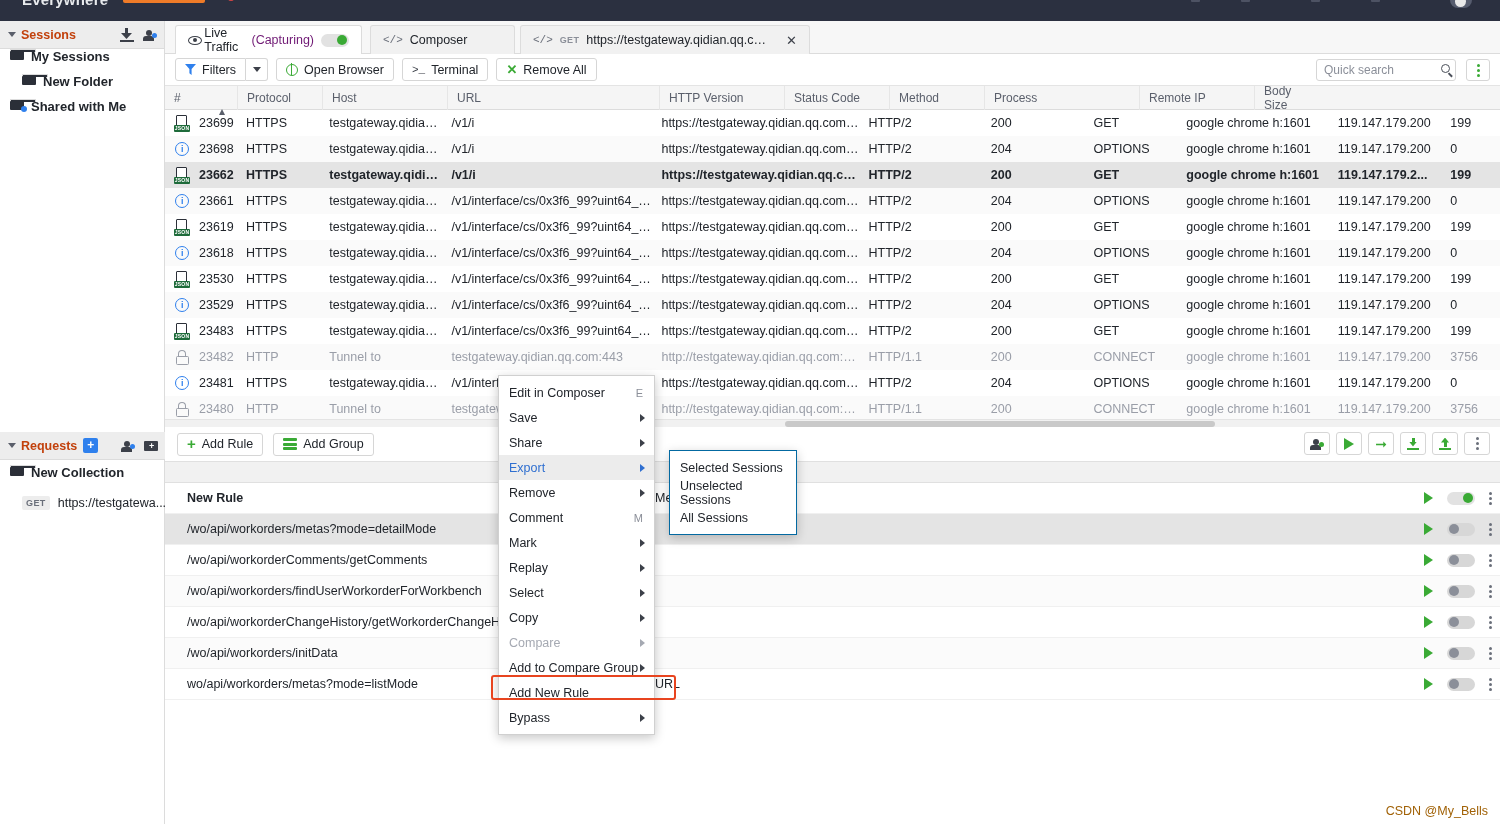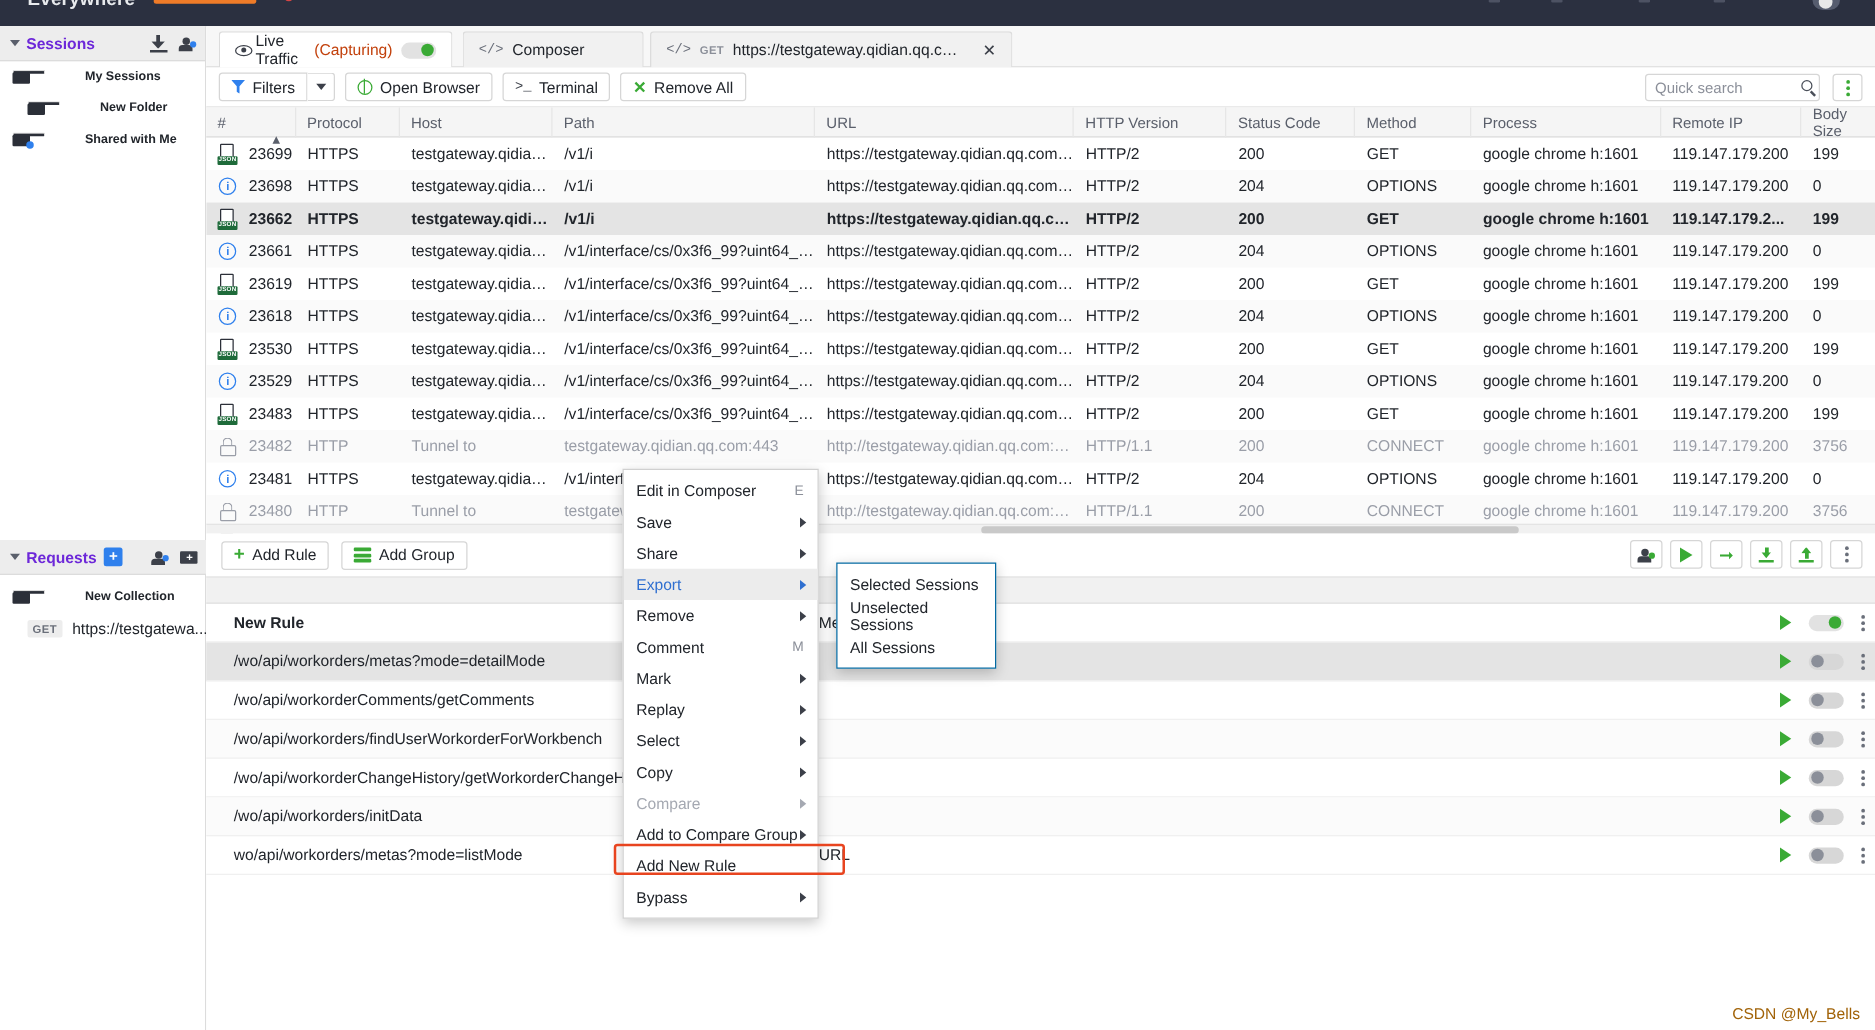--- a/index.html
+++ b/index.html
@@ -44,41 +44,41 @@
     background:#fff; border-right:1px solid #dcdcdc;
   }
   .sec-head{
     height:28px; background:#ededed; border-bottom:1px solid #dcdcdc;
     display:flex; align-items:center; padding:0 8px; position:relative;
   }
   .sec-head .caret{
     width:0;height:0;border-left:4px solid transparent;border-right:4px solid transparent;
     border-top:5px solid #5a5f6b; margin-right:5px;
   }
-  .sec-head .title{ font-weight:bold; font-size:12.5px; color:#6d28d9; }
+  .sec-head .title{ font-weight:bold; font-size:12.5px; color:#c2410c; }
   .sec-head .plus-badge{
     margin-left:6px; width:15px;height:15px;background:#2f80ed;border-radius:2px;
     color:#fff;font-size:12px;line-height:14px;text-align:center;font-weight:bold;
   }
   .sec-head .right-icons{ position:absolute; right:7px; top:0; height:28px; display:flex; align-items:center; gap:9px;}
   .ic{ display:inline-block; width:14px;height:14px; position:relative; }
   .ic-download::before{content:"";position:absolute;left:5px;top:0;width:3px;height:7px;background:#3c4049;}
   .ic-download::after{content:"";position:absolute;left:1px;top:5px;width:11px;height:2px;background:#3c4049;
     clip-path:polygon(0 0,100% 0,50% 100%);height:6px;}
   .ic-down-bar{position:absolute;left:0;bottom:0;width:14px;height:2px;background:#3c4049;}
   .ic-people{ }
   .ic-people .p1{position:absolute;left:3px;top:2px;width:6px;height:6px;border-radius:50%;background:#3c4049;}
   .ic-people .p2{position:absolute;left:0px;top:8px;width:11px;height:5px;border-radius:3px 3px 0 0;background:#3c4049;}
   .ic-people .dot{position:absolute;right:0;top:5px;width:5px;height:5px;border-radius:50%;background:#2f80ed;}
   .ic-folderplus{position:relative;}
   .ic-folderplus .fb{position:absolute;left:0;top:2px;width:14px;height:10px;background:#3c4049;border-radius:1px;}
   .ic-folderplus .fp{position:absolute;left:5px;top:4px;color:#fff;font-size:9px;line-height:7px;font-weight:bold;}
 
   .nav-item{
-    height:25px; display:flex; align-items:center; padding-left:10px; font-size:10px; cursor:default;gap:37px;
+    height:25px; display:flex; align-items:flex-start; padding-left:10px; font-size:13px; cursor:default;
   }
   .nav-item.indent{ padding-left:22px; }
   .folder-icon{ width:14px;height:11px; margin-right:7px; position:relative; flex:none;}
   .folder-icon .body{position:absolute;left:0;top:2px;width:14px;height:9px;background:#2b2f38;border-radius:1px;}
   .folder-icon .tab{position:absolute;left:0;top:0px;width:6px;height:3px;background:#2b2f38;border-radius:1px;}
   .folder-icon .badge{position:absolute;right:-3px;bottom:-2px;width:6px;height:6px;border-radius:50%;background:#2f80ed;}
   .nav-item .lbl{ font-weight:bold; }
 
   .collection-item{ height:26px; display:flex; align-items:center; padding-left:22px; }
   .verb-chip{
@@ -92,21 +92,21 @@
 
   
   .tabstrip{ position:relative; height:33px; background:#f7f7f7; border-bottom:1px solid #dcdcdc; }
   .tab{
     position:absolute; top:4px; height:29px; background:#fff; border:1px solid #dcdcdc; border-bottom:none;
     border-radius:3px 3px 0 0; display:flex; align-items:center; padding:0 12px; gap:7px; font-size:12.5px;
   }
   .tab .eye{ width:14px;height:9px; position:relative;}
   .tab .eye .o{position:absolute;left:0;top:0;width:14px;height:9px;border:1.4px solid #3c4049;border-radius:50% 50%;}
   .tab .eye .i{position:absolute;left:5px;top:2.4px;width:4px;height:4px;border-radius:50%;background:#3c4049;}
-  .tab .cap{ color:#c2410c; }
+  .tab .cap{ color:#701a75; }
   .toggle{
     width:28px;height:13px;border-radius:8px;background:#d7d7d7;position:relative;flex:none;
   }
   .toggle .knob{position:absolute;top:1.5px;left:1.5px;width:10px;height:10px;border-radius:50%;background:#8b8f99;}
   .toggle.on{ background:#e2e2e2; }
   .toggle.on .knob{ left:16px; background:#3aaa35; }
   .codeico{ color:#6a6f7a; font-size:11px; font-family:"Liberation Mono", monospace;}
   .tab .verb-mini{ color:#8b8f99; font-size:9px; font-weight:bold; letter-spacing:.3px;}
   .tab .closex{ color:#3c4049; font-size:13px; margin-left:8px; }
 
@@ -390,24 +390,20 @@
         <span class="fn" style="top:9px;right:12px;"><span class="arrow-up"></span></span>
       </div>
       <div class="gh" style="width:85px;">
         <span>Protocol</span>
         <span class="fn"><span class="funnel grey"></span></span>
       </div>
       <div class="gh" style="width:125px;">
         <span>Host</span>
         <span class="fn"><span class="funnel"></span></span>
       </div>
-      <div class="gh" style="width:215px;">
-        <span>Path</span>
-        <span class="fn"><span class="funnel"></span></span>
-      </div>
       <div class="gh" style="width:212px;">
         <span>URL</span>
         <span class="fn"><span class="funnel grey"></span></span>
       </div>
       <div class="gh" style="width:125px;">
         <span>HTTP Version</span>
         <span class="fn"><span class="funnel grey"></span></span>
       </div>
       <div class="gh" style="width:105px;">
         <span>Status Code</span>

